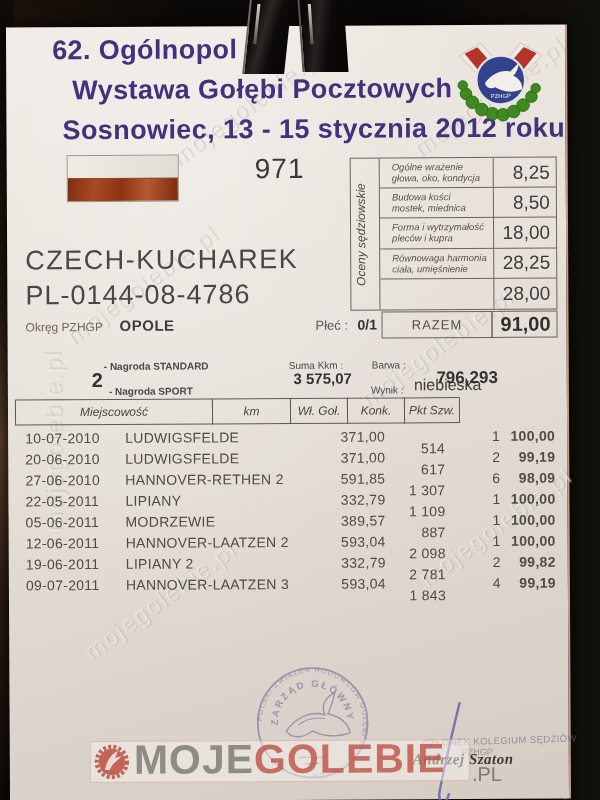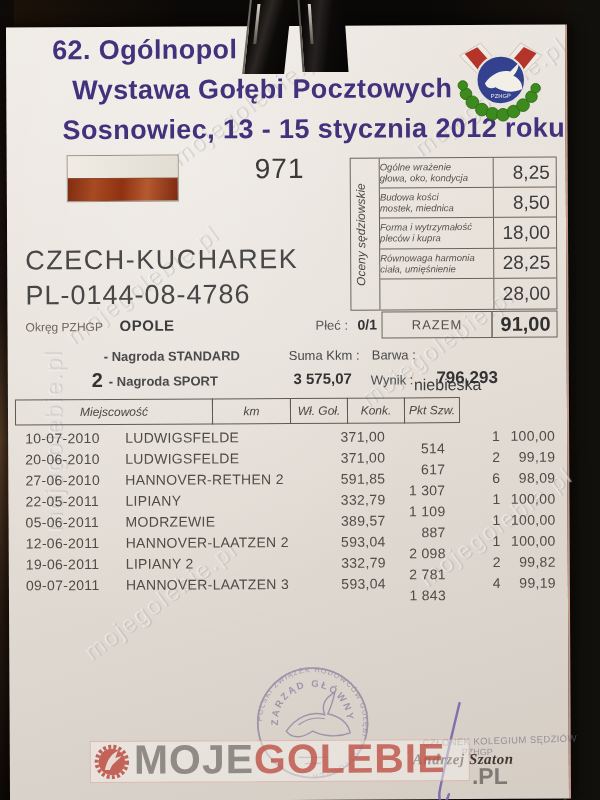--- a/index.html
+++ b/index.html
@@ -66,32 +66,32 @@
   .plec-l  { left:308px; top:292px; font-size:13px; color:#5a5a5a; }
   .plec-v  { left:350px; top:291px; font-size:14px; font-weight:bold; color:#333; }
 
   
   .jt { left:343px; top:132px; width:207px; height:153px; border:1px solid #6a655c; }
   .jt-side { position:absolute; left:0; top:0; width:29px; height:100%; border-right:1px solid #6a655c; }
   .jt-side span { position:absolute; left:3px; top:50%; transform:translateY(-50%) rotate(180deg);
     writing-mode:vertical-rl; font-style:italic; font-size:12px; color:#4a463e; white-space:nowrap; }
   .jt-row { position:absolute; left:29px; width:176px; height:30.2px; border-bottom:1px solid #6a655c; }
   .jt-row:last-child { border-bottom:none; }
-  .jt-crit { position:absolute; left:0; top:0; width:113px; height:100%; padding:3px 2px 0 0;
+  .jt-crit { position:absolute; left:0; top:0; width:113px; height:100%; padding:3px 2px 0 12px;
     font-style:italic; font-size:9.5px; line-height:11px; color:#57524b; }
   .jt-val { position:absolute; left:113px; top:0; width:63px; height:100%; border-left:1px solid #6a655c;
     font-size:19px; color:#3b3b3b; display:flex; align-items:center; justify-content:flex-end; padding-right:6px; }
 
   .razem-lbl { left:374px; top:286px; width:111px; height:27px; border:1px solid #6a655c;
     font-size:13px; letter-spacing:1px; color:#55504a; display:flex; align-items:center; justify-content:center; }
   .razem-val { left:484px; top:286px; width:66px; height:27px; border:1px solid #6a655c;
     font-size:20px; font-weight:bold; color:#30302f; display:flex; align-items:center; justify-content:flex-end; padding-right:6px; }
 
   
-  .aw { font-size:13px; color:#4a4a4a; white-space:nowrap; }
+  .aw { font-size:10px; color:#4a4a4a; white-space:nowrap;margin-top:12px; }
   .aw-std   { left:96px;  top:322px; font-weight:bold; }
   .aw-suma  { left:281px; top:322px; }
   .aw-barwa { left:364px; top:322px; }
   .aw-barwa-v { left:406px; top:319px; font-size:16px; color:#3d3d3d;margin-top:32px; }
   .aw-rank  { left:84px;  top:342px; font-size:20px; font-weight:bold; color:#333; }
   .aw-sport { left:101px; top:347px; font-weight:bold; }
   .aw-sumav { left:276px; top:344px; width:68px; font-size:15px; font-weight:bold; color:#333; text-align:right; }
   .aw-wynik { left:363px; top:347px; }
   .aw-wynikv{ left:424px; top:343px; width:66px; font-size:17px; font-weight:bold; color:#333; text-align:right; }
 
@@ -101,38 +101,38 @@
     display:flex; align-items:center; justify-content:center;
     font-style:italic; font-size:12px; color:#4a463e; }
   .rt-head .hc:first-child { margin-left:0; }
   .rt-rows { left:7px; top:400px; width:548px; }
   .r-row { display:flex; height:21px; align-items:center; font-size:14px; color:#4f4b45; letter-spacing:.3px; }
   .c0 { width:100px; padding-left:10px; }
   .c1 { width:198px; padding-left:10px; }
   .c2 { width:79px; text-align:right; padding-right:7px; }
   .c3 { width:58px; text-align:right; padding-right:5px;margin-top:24px; }
   .c4 { width:58px; text-align:right; padding-right:8px; }
-  .c5 { width:54px; text-align:right; padding-right:7px; }
+  .c5 { width:54px; text-align:right; padding-right:7px;font-weight:bold; }
 
   
   .stamp { left:236px; top:626px; opacity:.62; }
   .judge-stamp1 { left:413px; top:710px; font-size:9.5px; color:rgba(108,98,124,.6);
     letter-spacing:.4px; transform:rotate(-1.5deg); white-space:nowrap; }
   .judge-stamp2 { left:452px; top:722px; font-size:9px; color:rgba(108,98,124,.55); }
   .judge-name { left:403px; top:726px; font-family:"Liberation Serif", serif; font-style:italic;
     font-weight:bold; font-size:15px; color:#42382f; letter-spacing:.5px; }
   .signature { left:408px; top:672px; }
 
   
   .logo-strip { left:80px; top:714px; width:380px; height:42px;
     background:rgba(246,243,238,.5); border:1px solid rgba(195,95,85,.3); }
   .logo-text { left:124px; top:710px; font-size:41px; font-weight:bold; letter-spacing:1px; white-space:nowrap; }
   .logo-moje { color:rgba(128,123,116,.85); }
   .logo-golebie { color:rgba(188,77,66,.78); }
-  .logo-pl { left:462px; top:738px; font-size:23px; font-weight:bold; color:rgba(118,112,105,.9); }
+  .logo-pl { left:462px; top:738px; font-size:20px; font-weight:normal; color:rgba(118,112,105,.9); }
   .logo-icon { left:84px; top:717px; }
 
   
   .wm { position:absolute; font-size:24px; letter-spacing:2px; color:rgba(255,255,255,.42);
     text-shadow:1px 1px 1px rgba(140,134,126,.3); transform:rotate(-36deg); pointer-events:none; white-space:nowrap; }
   .wm-v { transform:rotate(-90deg); }
 
   
   .clip-arm { position:absolute; z-index:3; }
   .arm-l { left:246px; top:0; width:42px; height:74px; transform:skewX(-6deg);

